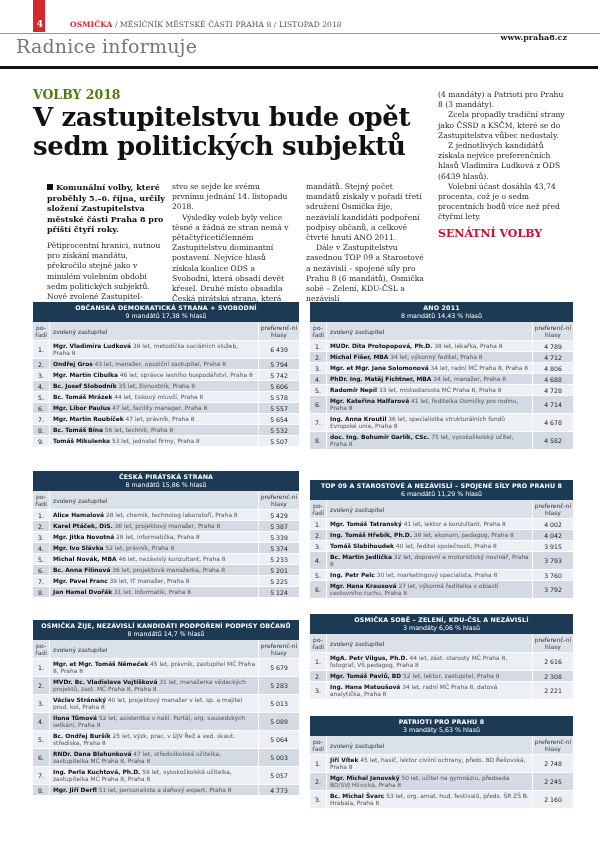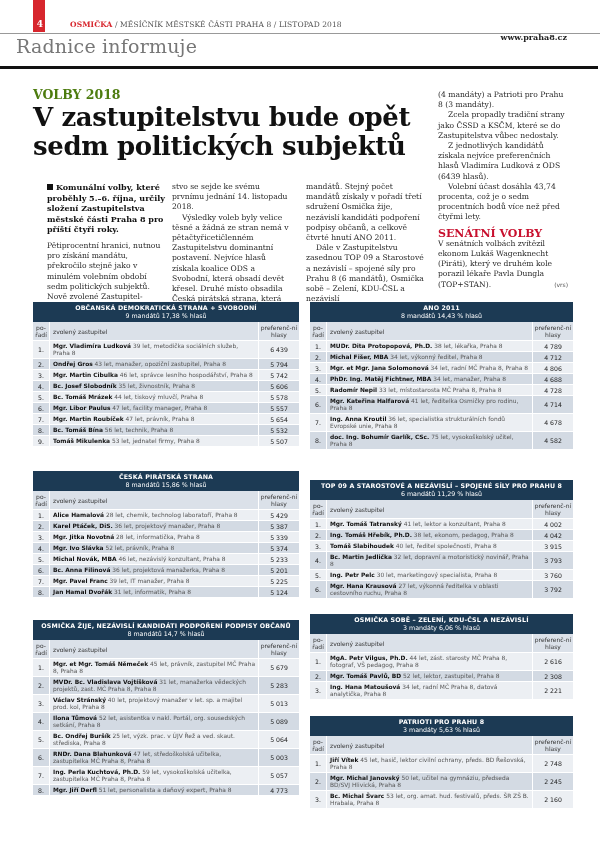--- a/index.html
+++ b/index.html
@@ -74,21 +74,20 @@
 <div class="col c3">
   <p>mandátů. Stejný počet mandátů získaly v pořadí třetí sdružení Osmička žije, nezávislí kandidáti podpoření podpisy občanů, a celkově čtvrté hnutí ANO 2011.</p>
   <p class="ind">Dále v Zastupitelstvu zasednou TOP 09 a Starostové a nezávislí – spojené síly pro Prahu 8 (6 mandátů), Osmička sobě – Zelení, KDU-ČSL a nezávislí</p>
 </div>
 <div class="col c4">
   <p>(4 mandáty) a Patrioti pro Prahu 8 (3 mandáty).</p>
   <p class="ind">Zcela propadly tradiční strany jako ČSSD a KSČM, které se do Zastupitelstva vůbec nedostaly.</p>
   <p class="ind">Z jednotlivých kandidátů získala nejvíce preferenčních hlasů Vladimíra Ludková z ODS (6439 hlasů).</p>
   <p class="ind">Volební účast dosáhla 43,74 procenta, což je o sedm procentních bodů více než před čtyřmi lety.</p>
   <p class="subhead">SENÁTNÍ VOLBY</p>
-  <p><span>V senátních volbách zvítězil ekonom Lukáš Wagenknecht (Piráti), který ve druhém kole porazil lékaře Pavla Dungla (TOP+STAN).</span> <span class="byline">(vrs)</span></p>
 </div>
 
 <div class="tbl t-left" id="tbl0" style="top:302px;">
     <div class="tbl-head">
       <div class="party">OBČANSKÁ DEMOKRATICKÁ STRANA + SVOBODNÍ</div>
       <div>9 mandátů 17,38 % hlasů</div>
     </div>
     <div class="row hdr">
       <div class="n" style="padding: 2px 0px; white-space: normal; word-break: break-word;">po-řadí</div>
       <div class="nm">zvolený zastupitel</div>

